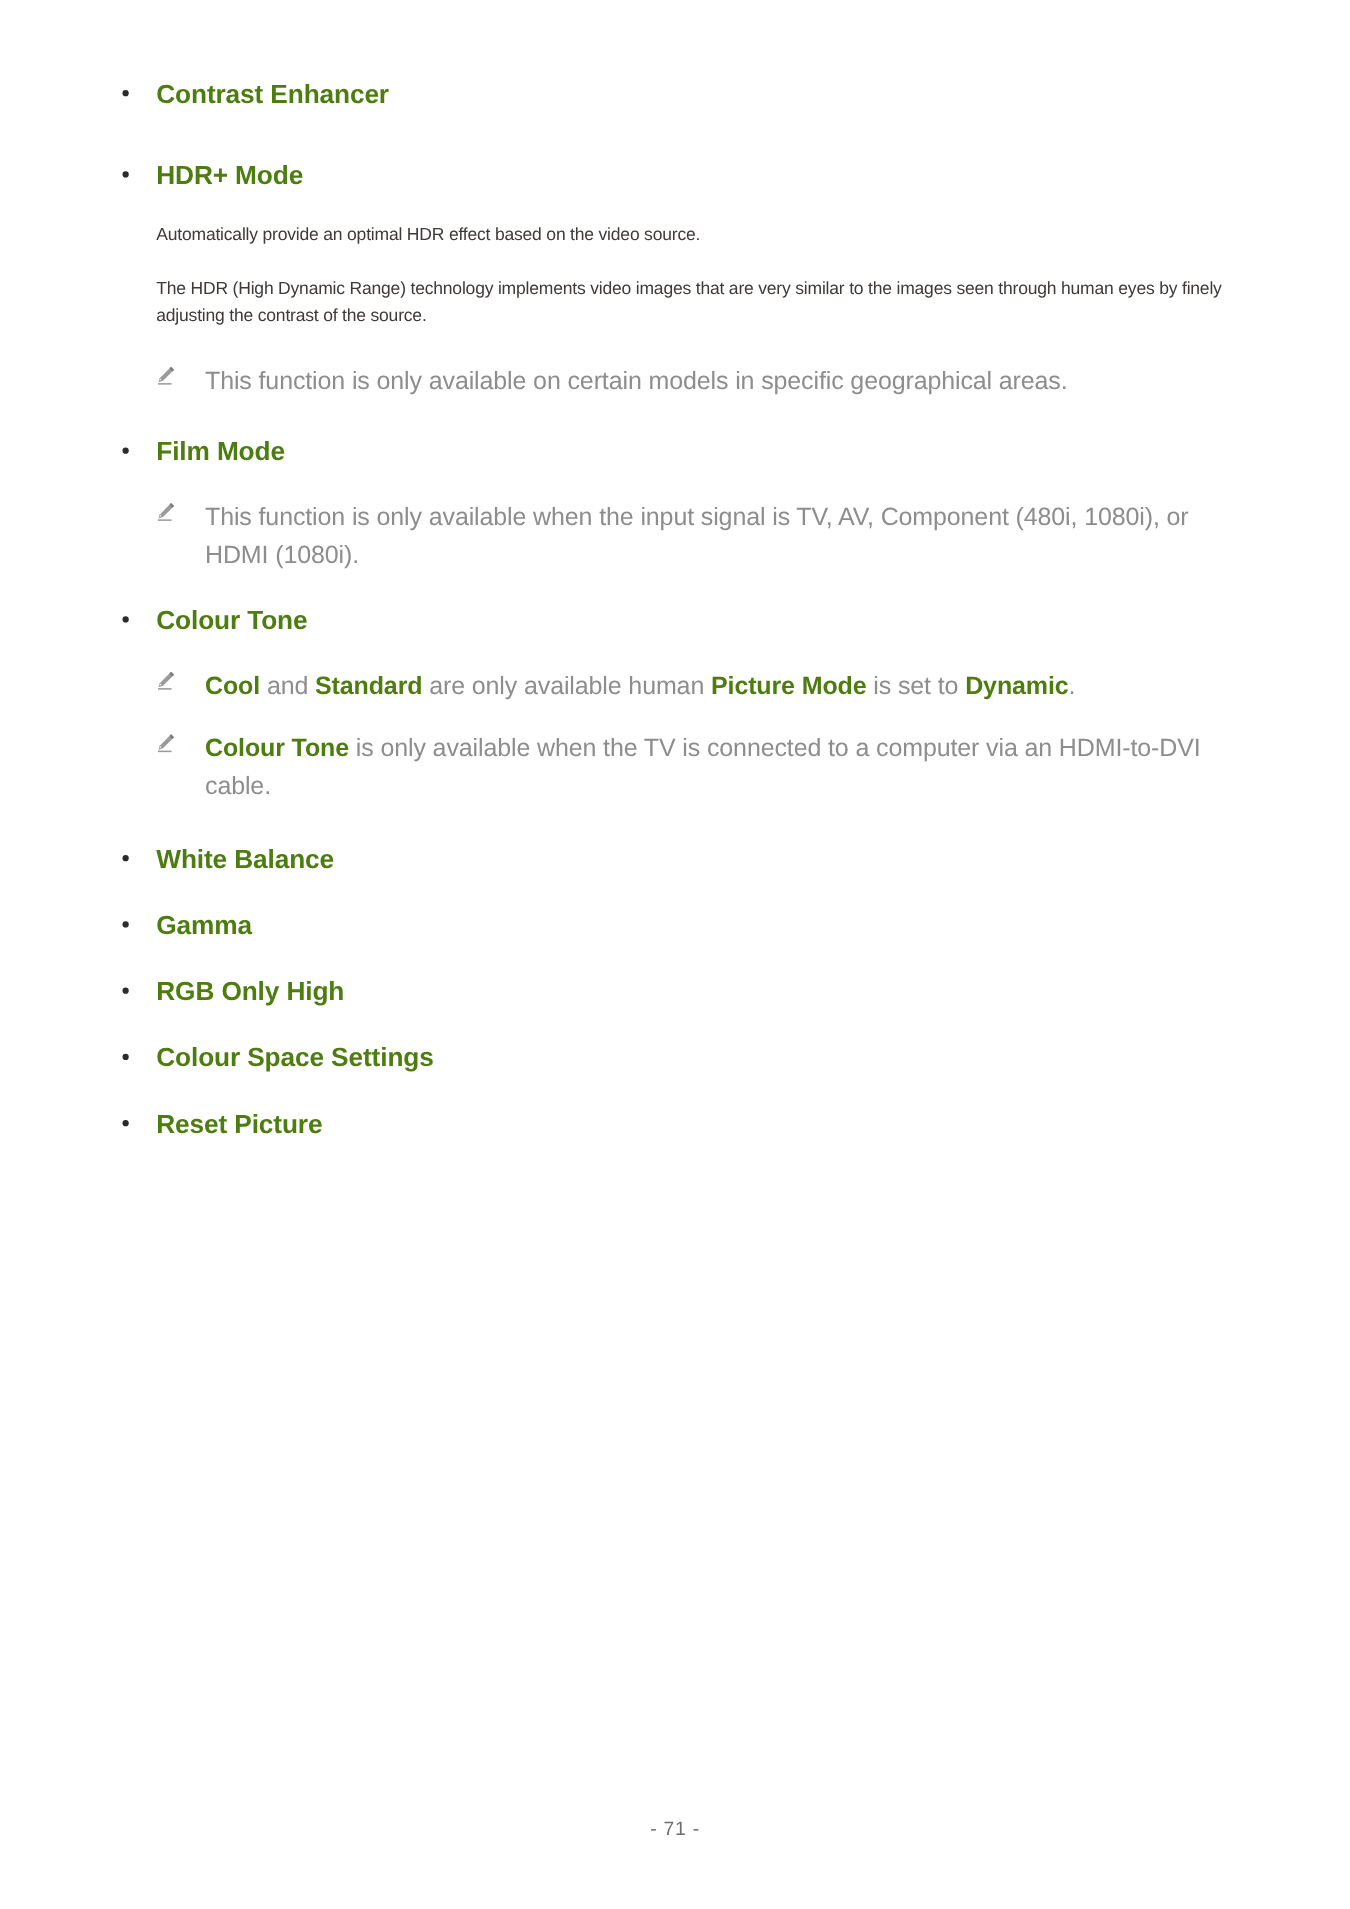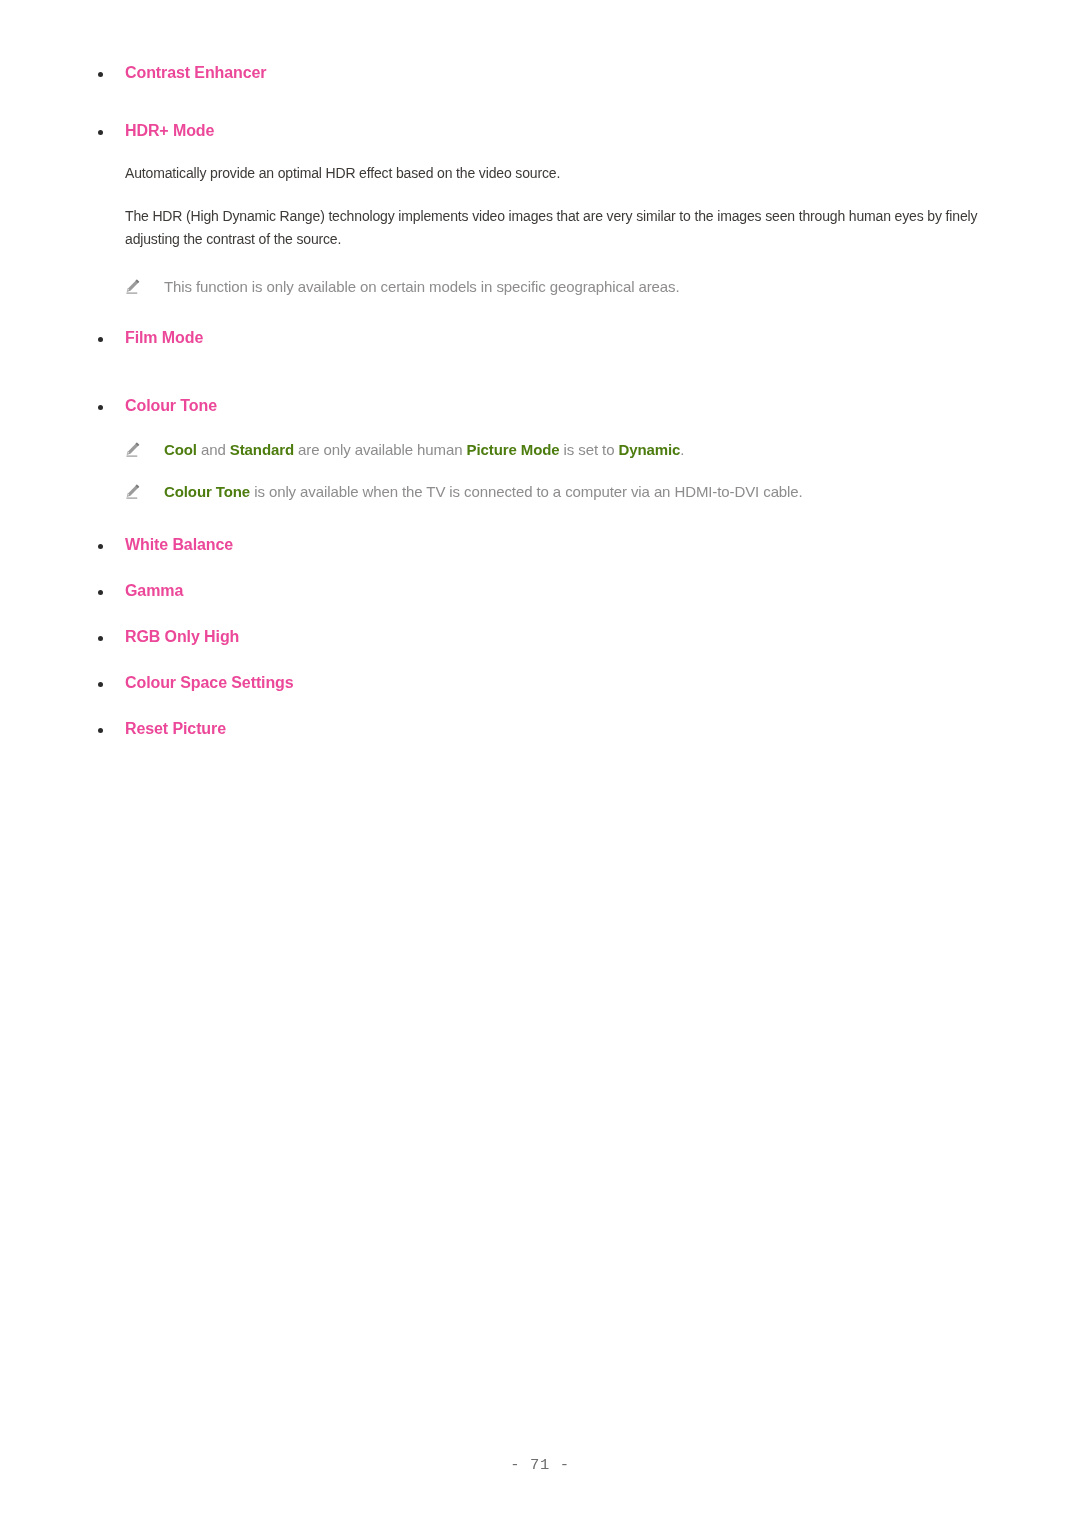--- a/index.html
+++ b/index.html
@@ -40,22 +40,22 @@
   .bullet-dot {
     position: absolute;
     left: 2px;
     top: 0.62em;
     width: 5px;
     height: 5px;
     border-radius: 50%;
     background: #2b2b2b;
   }
   .bullet-label {
-    color: #ec4899;
-    font-size: 16px;
+    color: #4d7c0f;
+    font-size: 21px;
     line-height: 1.38;
     font-weight: 600;
     letter-spacing: -0.1px;
     white-space: nowrap;
   }
 
   
   .body-para {
     margin: 0;
     padding-left: 29px;
@@ -74,21 +74,21 @@
   .note-icon {
     position: absolute;
     left: 27px;
     top: 1px;
     width: 19px;
     height: 19px;
     display: block;
   }
   .note-text {
     color: #8e8c8c;
-    font-size: 15px;
+    font-size: 20px;
     line-height: 1.5;
     letter-spacing: -0.1px;
   }
   .note-text .kw {
     color: #4d7c0f;
     font-weight: 700;
   }
   .gap-20 { height: 20px; }
   .gap-22 { height: 22px; }
   .gap-24 { height: 24px; }
@@ -102,21 +102,21 @@
     position: absolute;
     left: 0;
     top: 1455px;
     width: 1080px;
     text-align: center;
   }
   .footer-text {
     color: #6e6e6e;
     font-size: 15.5px;
     letter-spacing: 0.6px;
-    font-family: Liberation Mono, monospace;
+    font-family: Liberation Sans, sans-serif;
   }
 </style>
 </head>
 <body>
 
 <div class="page">
 
   <div class="content">
 
     <div class="bullet-row">
@@ -155,20 +155,31 @@
 
     <div class="gap-28"></div>
 
     <div class="bullet-row">
       <span class="bullet-dot"></span>
       <span class="bullet-label">Film Mode</span>
     </div>
 
     <div class="gap-22"></div>
 
+    <div class="note-row">
+      <span class="note-icon">
+        <svg viewBox="0 0 20 20" width="19" height="19" aria-hidden="true">
+          <path d="M14.6 2.6 L17.1 5.1 L7.8 14.4 L4.4 15.4 L5.3 12.0 Z" fill="#9b9b9b"></path>
+          <path d="M14.6 2.6 L17.1 5.1 L15.7 6.5 L13.2 4.0 Z" fill="#7d7d7d"></path>
+          <path d="M4.4 15.4 L5.3 12.0 L6.6 13.3 Z" fill="#ffffff" stroke="#9b9b9b" stroke-width="0.6"></path>
+          <rect x="3.6" y="16.3" width="11.4" height="1.3" fill="#9b9b9b"></rect>
+        </svg>
+      </span>
+      <span class="note-text">This function is only available when the input signal is TV, AV, Component (480i, 1080i), or HDMI (1080i).</span>
+    </div>
 
     <div class="gap-24"></div>
 
     <div class="bullet-row">
       <span class="bullet-dot"></span>
       <span class="bullet-label">Colour Tone</span>
     </div>
 
     <div class="gap-22"></div>
 

